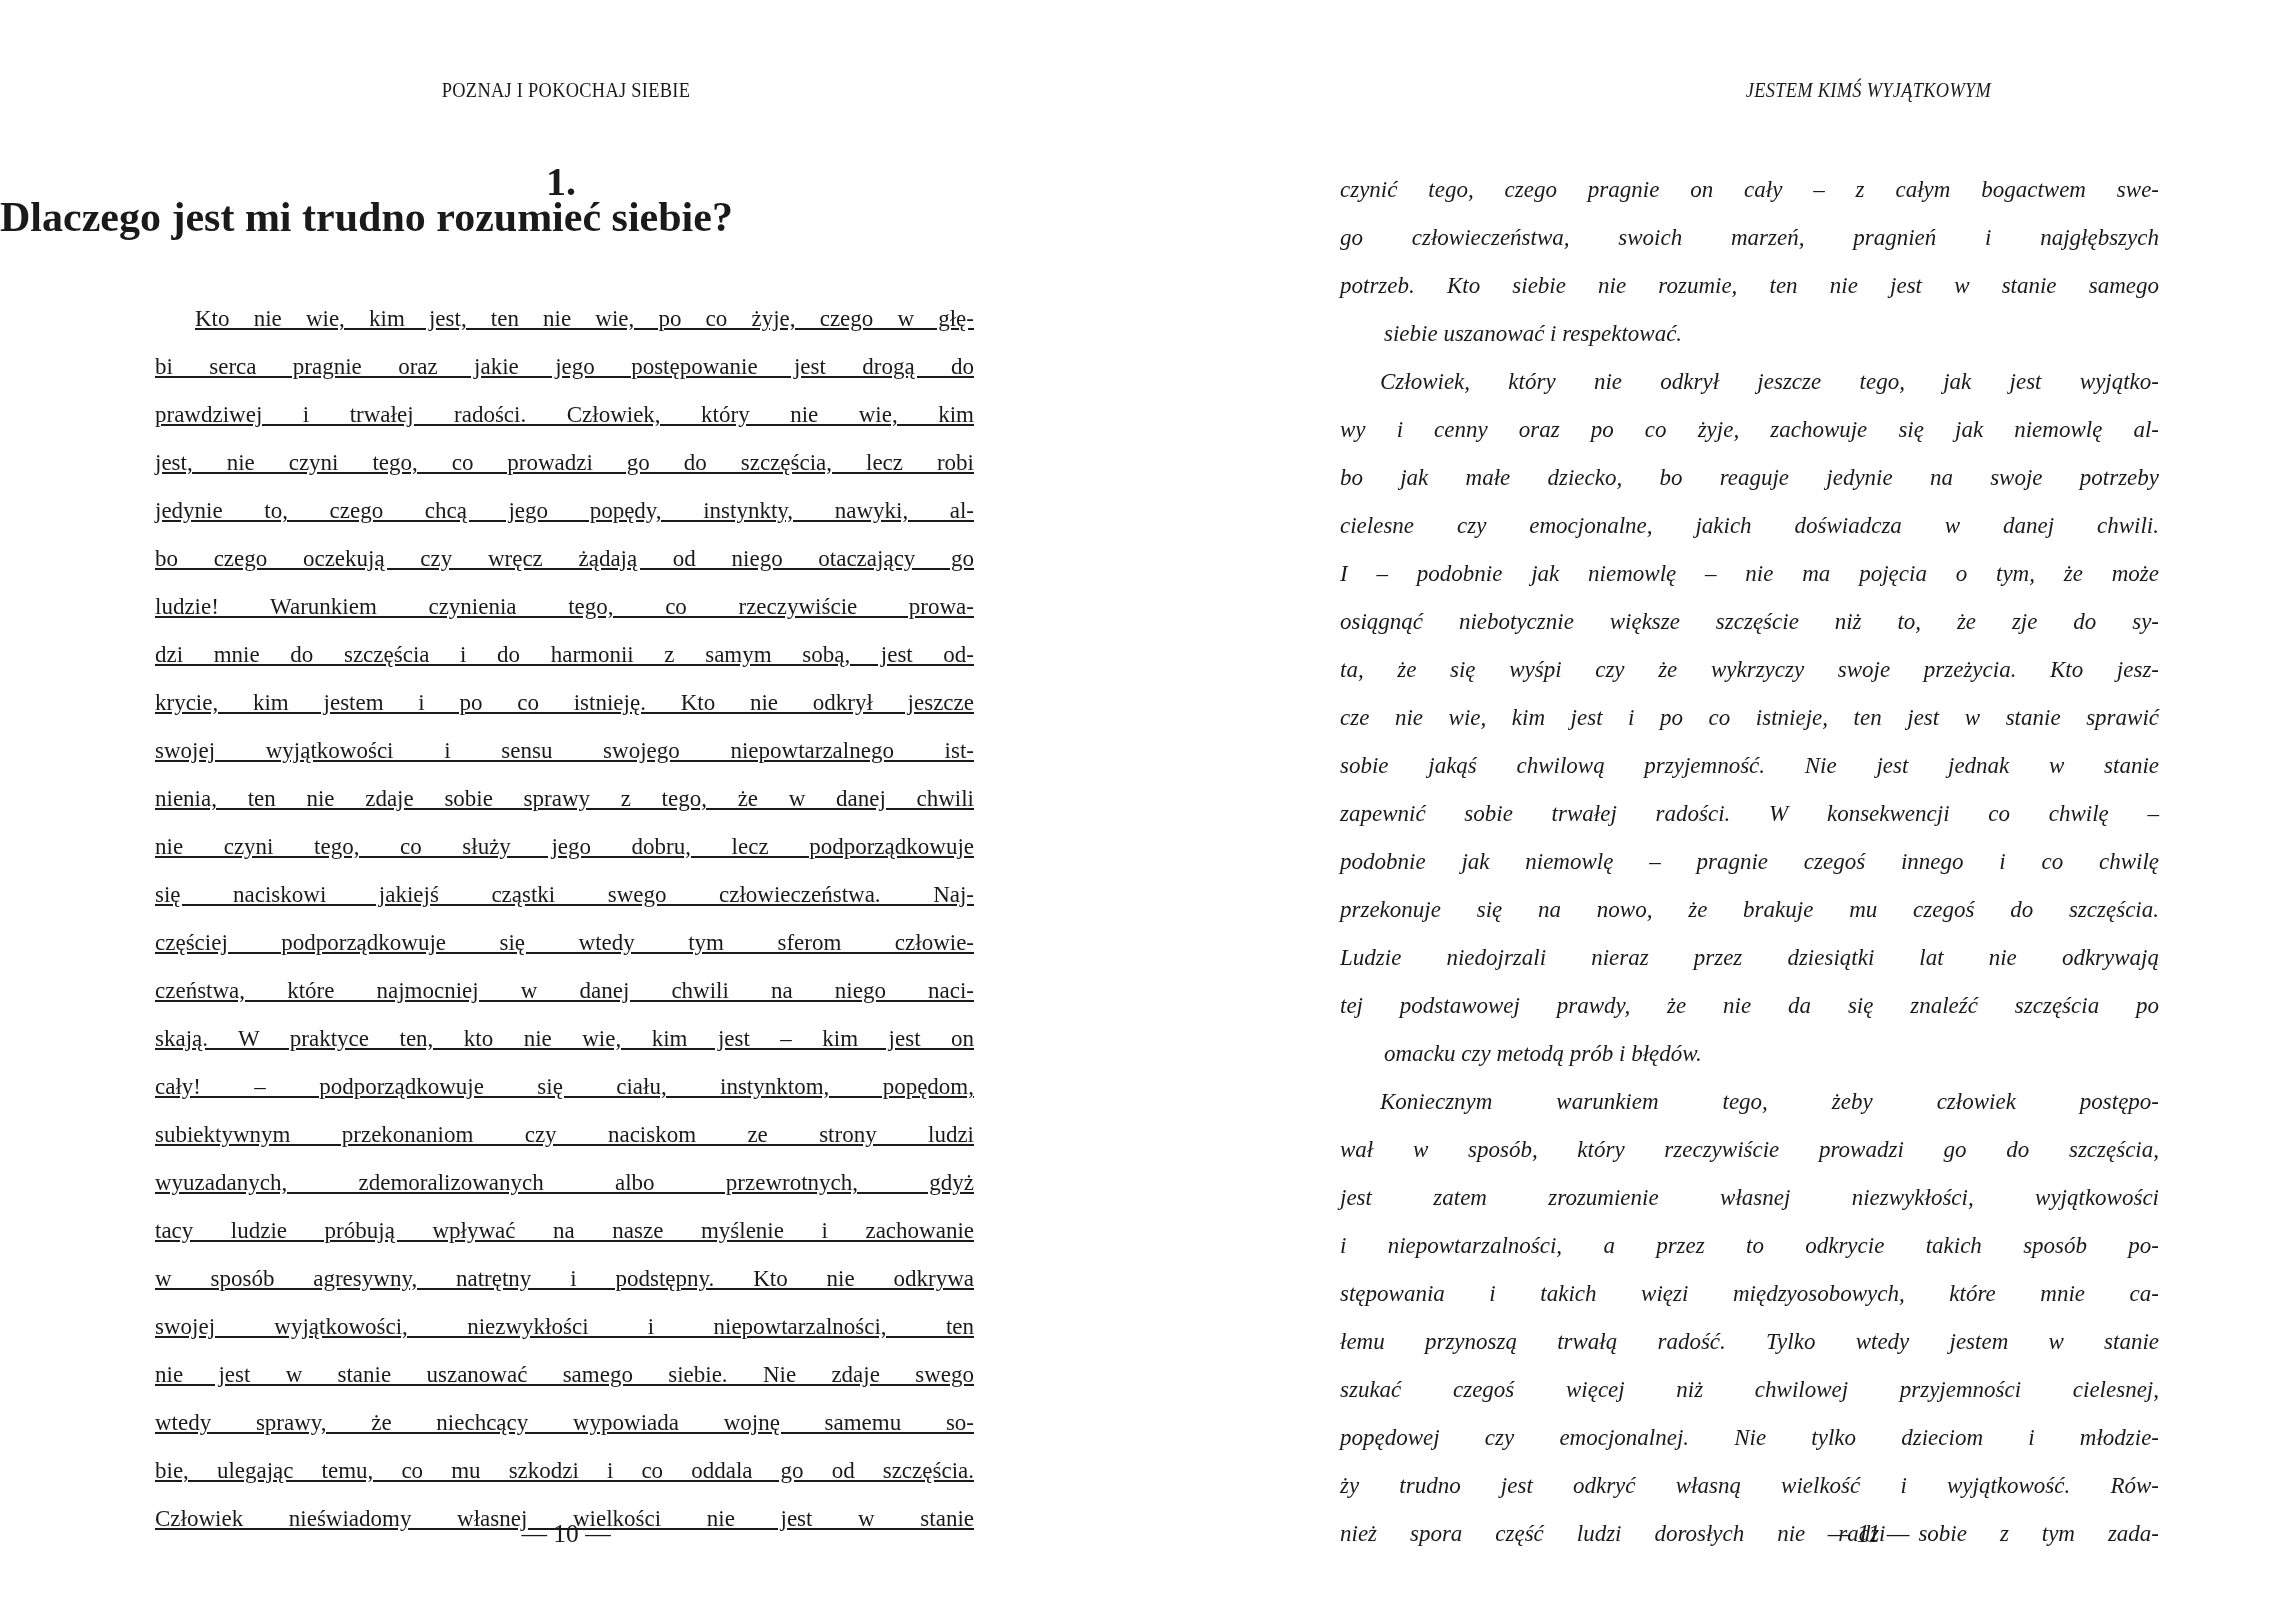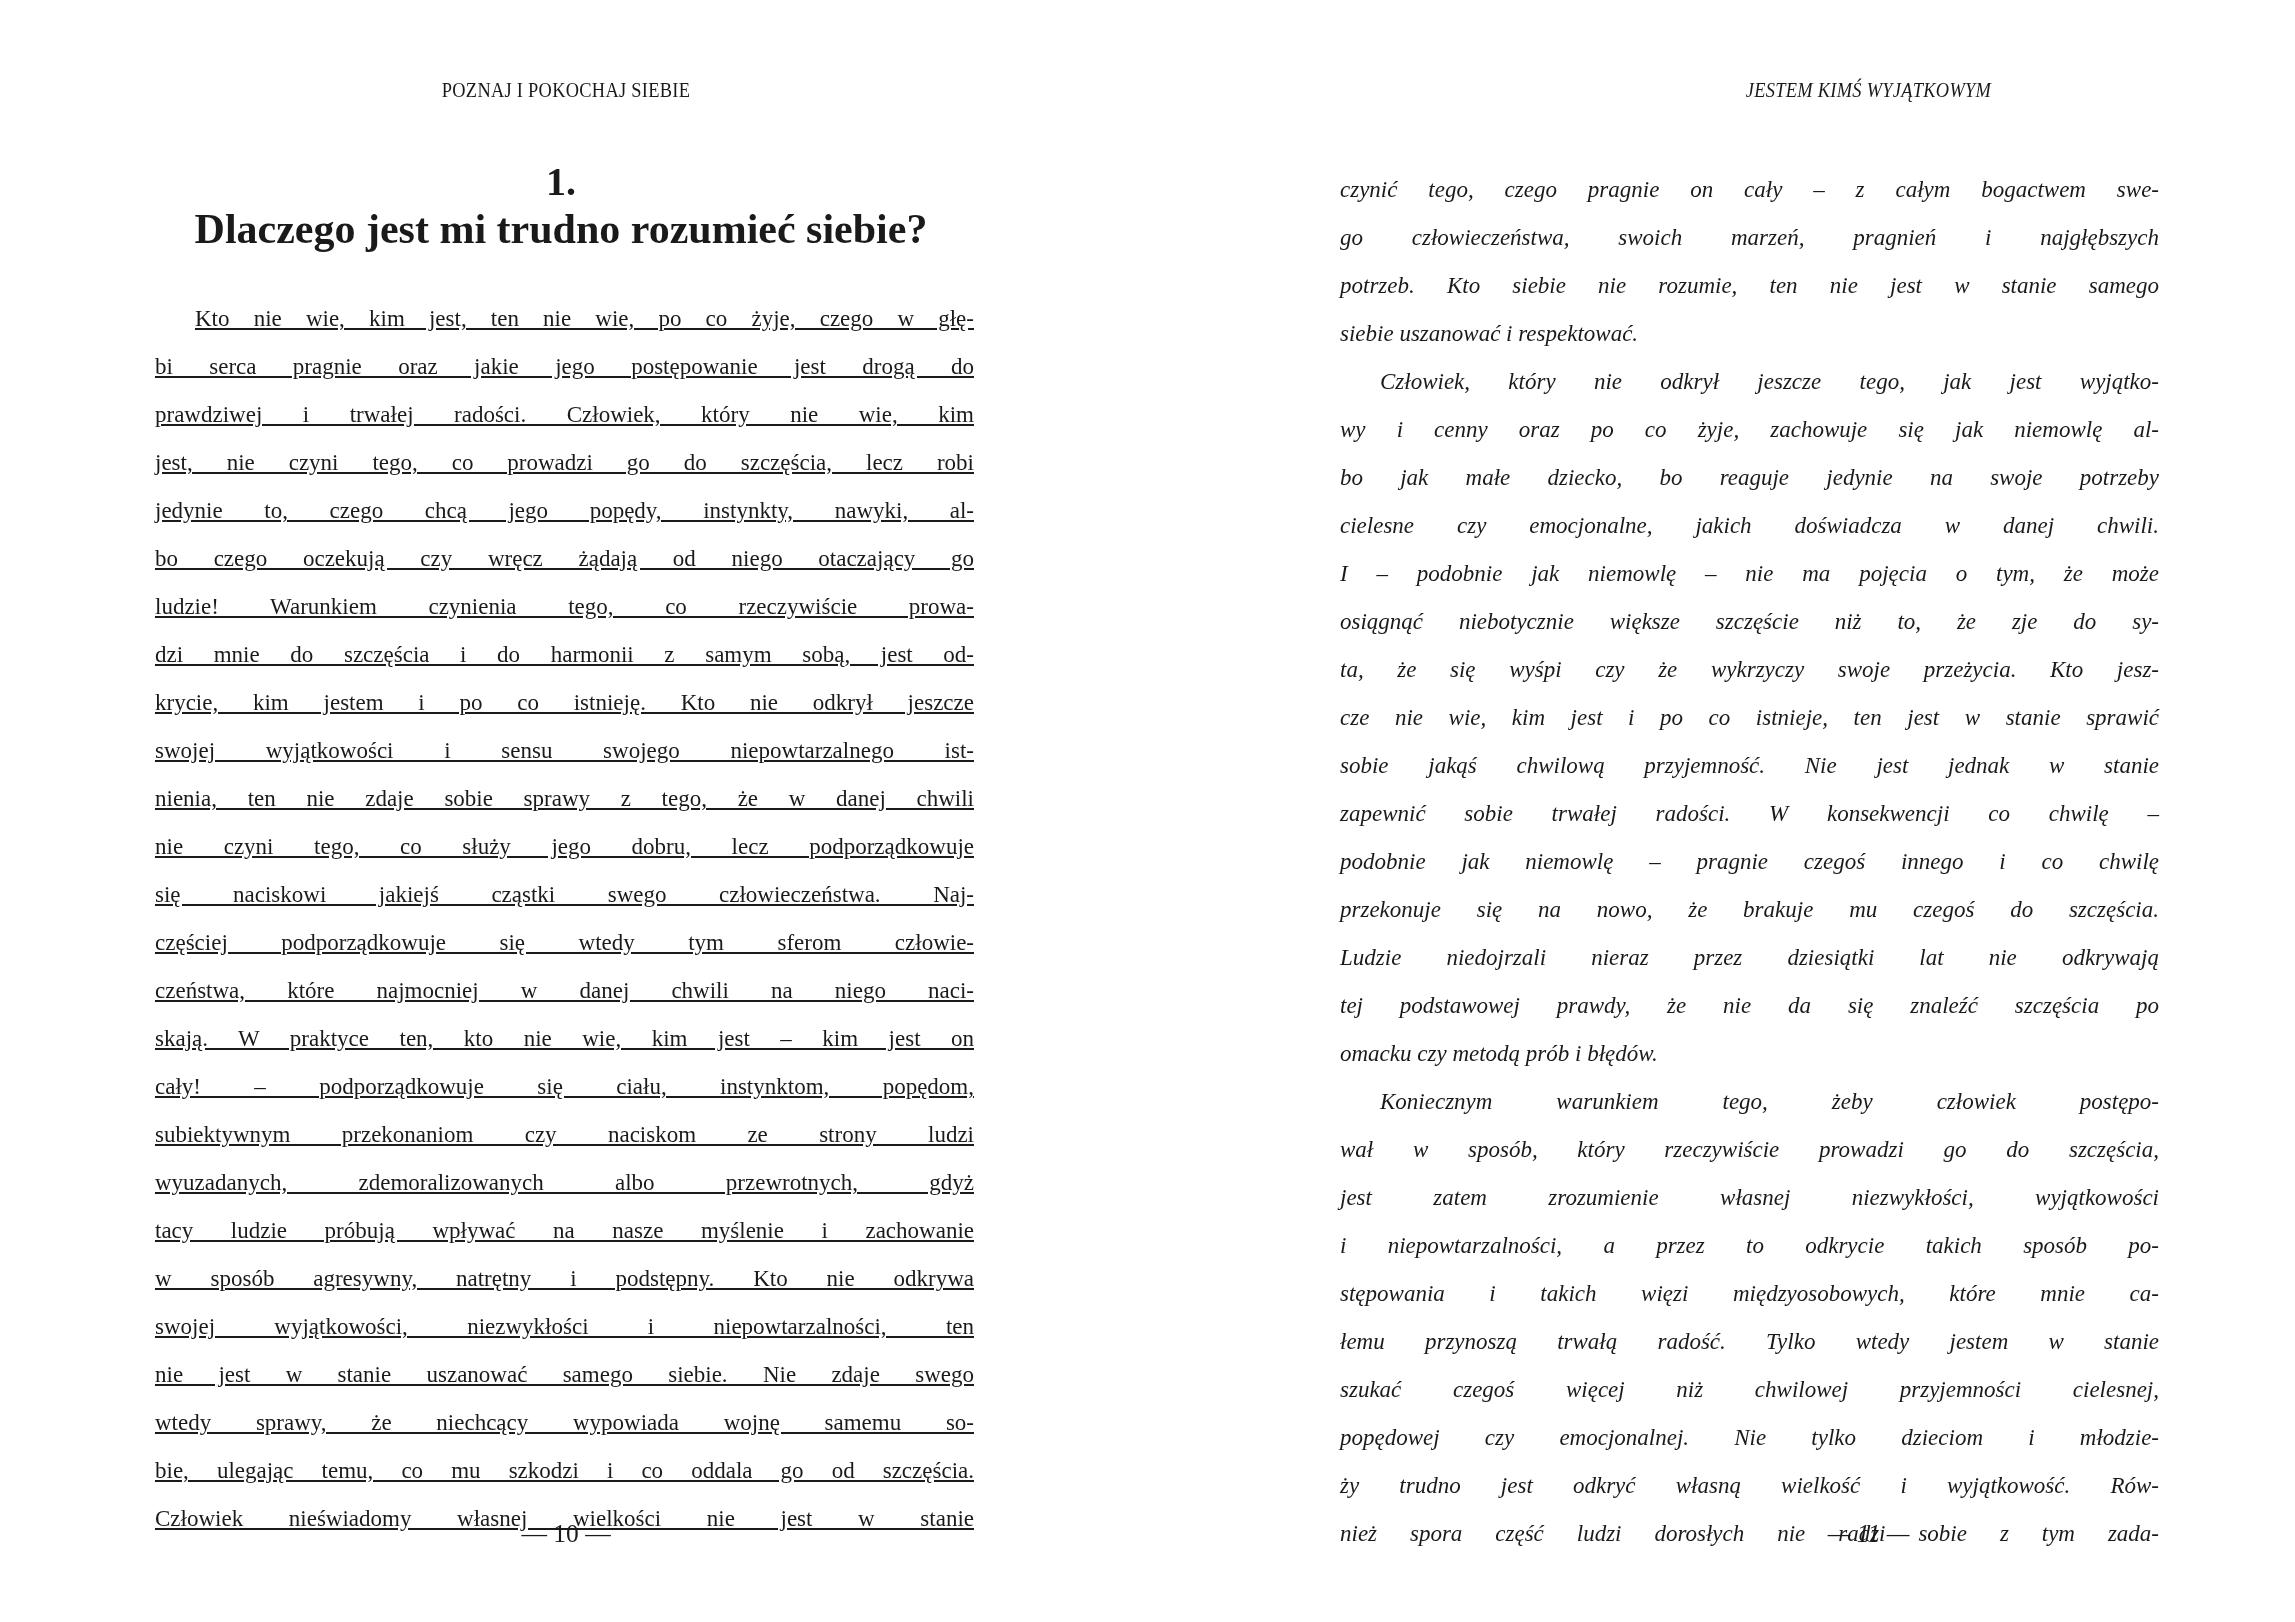--- a/index.html
+++ b/index.html
@@ -7,30 +7,30 @@
          font-family:"Liberation Serif","DejaVu Serif",serif; color:#1a1a1a; }
   .page { position:absolute; top:0; height:1623px;padding-left:39px; }
   .page.left { left:0; width:1147px; }
   .page.right { left:1166px; width:1148px;font-style:italic; }
   .running-head { position:absolute; top:79px; width:100%; text-align:center;
                   font-size:20px; letter-spacing:0.3px; transform:scaleX(0.92); }
   .page.left .running-head { left:-27px; }
   .page.right .running-head { left:109px; }
   .chapter-num { position:absolute; top:158px; left:0; width:1122px; text-align:center;
                  font-size:40px; font-weight:bold; }
-  .chapter-title { position:absolute; top:205px; left:0; width:1122px; text-align:center;
+  .chapter-title { position:absolute; top:193px; left:0; width:1122px; text-align:left;
                    font-size:42px; font-weight:bold; }
   .body { position:absolute; width:819px; }
   .page.left .body { left:155px; top:295px;text-decoration:underline; }
   .page.right .body { left:174px; top:166px; }
   .line { height:48px; line-height:48px; font-size:23px; text-align:justify;
           text-align-last:justify; white-space:nowrap; }
   .line > span { display:block; white-space:normal; text-align:justify; text-align-last:justify; }
   .line.indent > span { padding-left:40px; }
-  .line.last > span { text-align-last:left; }
+  .line.last > span { text-align-last:left;margin-left:44px; }
   .folio { position:absolute; top:1519px; width:100%; text-align:center; font-size:25.5px; }
   .page.left .folio { left:-27px; }
   .page.right .folio { left:109px; }
 </style>
 </head>
 <body>
 
 <div class="page left">
   <div class="running-head">POZNAJ I POKOCHAJ SIEBIE</div>
   <div class="chapter-num">1.</div>

